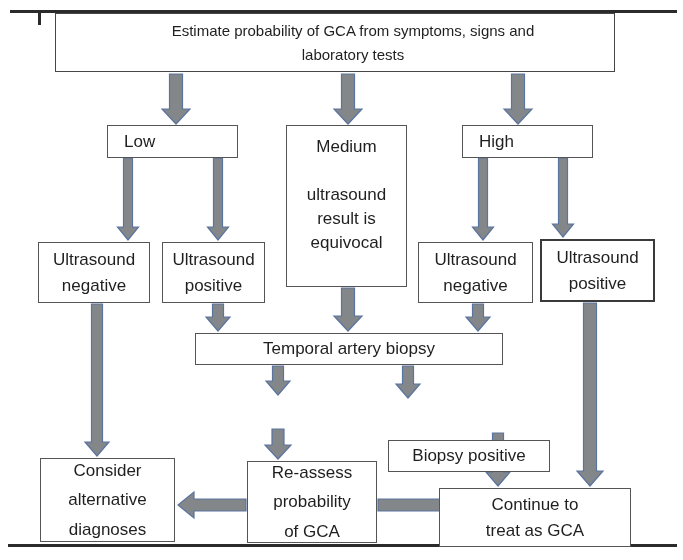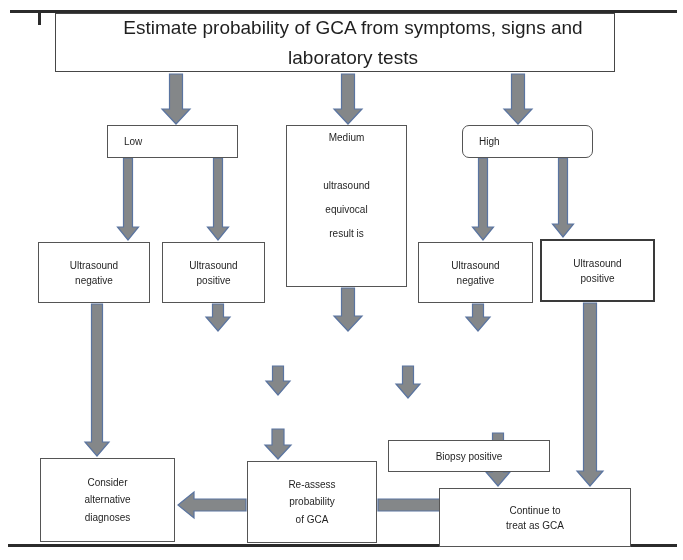--- a/index.html
+++ b/index.html
@@ -14,27 +14,27 @@
   #canvas{
     position:relative;width:683px;height:560px;background:var(--bg);
     font-family:"Liberation Sans","DejaVu Sans",sans-serif;
     color:var(--text);overflow:hidden;
   }
   .rule{position:absolute;background:var(--rule);}
   .node{
     position:absolute;box-sizing:border-box;background:#ffffff;
     border:1.5px solid var(--box-border);
     display:flex;align-items:center;justify-content:center;
-    text-align:center;font-size:10px;line-height:1.5;
+    text-align:center;font-size:17px;line-height:1.5;
   }
   .node .lbl{white-space:pre-line;}
   .node.left-align{justify-content:flex-start;text-align:left;padding-left:16px;}
-  .node.top-box{font-size:19px;border-color:#464646;line-height:1.55;padding-left:36px;}
+  .node.top-box{font-size:15px;border-color:#464646;line-height:1.55;padding-left:36px;}
   .node.dark{border:2px solid #3a3a3a;}
-  .node.tall{flex-direction:column;align-items:stretch;justify-content:flex-start;}
+  .node.tall{flex-direction:column;align-items:stretch;justify-content:flex-start;padding-top:9px;}
   .mline{min-height:24px;line-height:24px;text-align:center;}
   .mline.italic{font-style:italic;}
   .loose{line-height:1.72;}
   #arrow-layer{position:absolute;left:0;top:0;width:683px;height:560px;pointer-events:none;}
 </style>
 </head>
 <body>
 
 <div id="canvas">
 
@@ -69,25 +69,25 @@
   </div>
 
   <div class="node left-align" style="left:107px;top:125px;width:131px;height:33px;">
     <span class="lbl">Low</span>
   </div>
 
   <div class="node tall" style="left:286px;top:125px;width:121px;height:162px;">
     <div class="mline">Medium</div>
     <div class="mline"></div>
     <div class="mline">ultrasound</div>
+    <div class="mline">result is</div>
     <div class="mline">equivocal</div>
-    <div class="mline">result is</div>
   </div>
 
-  <div class="node left-align" style="left:462px;top:125px;width:131px;height:33px;border-radius:7px;">
+  <div class="node left-align" style="left:462px;top:125px;width:131px;height:33px;">
     <span class="lbl">High</span>
   </div>
 
   <div class="node" style="left:38px;top:242px;width:112px;height:61px;">
     <span class="lbl">Ultrasound
 negative</span>
   </div>
 
   <div class="node" style="left:162px;top:242px;width:103px;height:61px;">
     <span class="lbl">Ultrasound
@@ -97,20 +97,23 @@
   <div class="node" style="left:418px;top:242px;width:115px;height:61px;">
     <span class="lbl">Ultrasound
 negative</span>
   </div>
 
   <div class="node dark" style="left:540px;top:239px;width:115px;height:63px;">
     <span class="lbl">Ultrasound
 positive</span>
   </div>
 
+  <div class="node" style="left:195px;top:333px;width:308px;height:32px;">
+    <span class="lbl">Temporal artery biopsy</span>
+  </div>
 
 
   <div class="node" style="left:388px;top:400px;width:162px;height:32px;margin-top:40px;">
     <span class="lbl">Biopsy positive</span>
   </div>
 
   <div class="node loose" style="left:247px;top:461px;width:130px;height:82px;">
     <span class="lbl">Re-assess
 probability
 of GCA</span>

